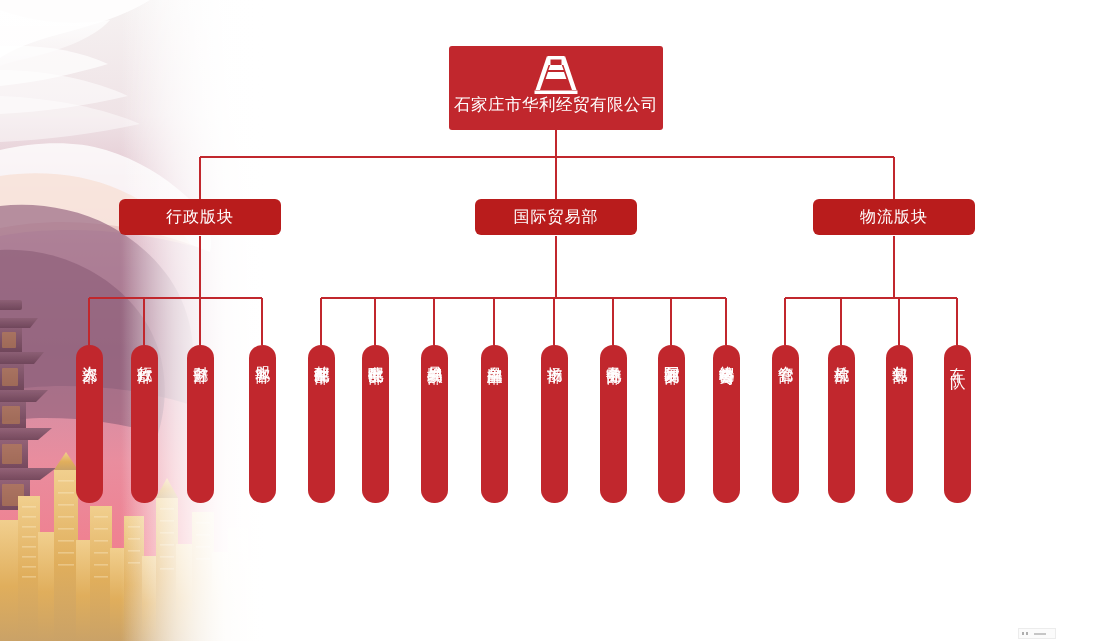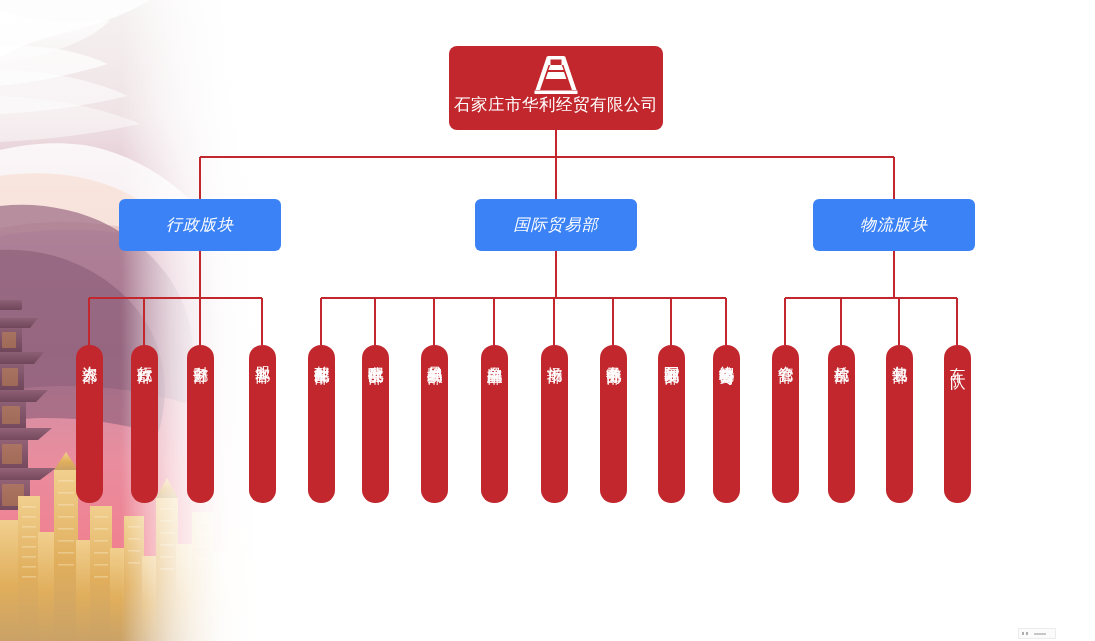--- a/index.html
+++ b/index.html
@@ -35,47 +35,46 @@
     color:#ffffff;
     box-sizing:border-box;
     display:flex;
     align-items:center;
     justify-content:center;
   }
 
   
   .node.root{
     left:449px;top:46px;width:214px;height:84px;
-    border-radius:8px;
+    border-radius:3px;
     flex-direction:column;
     justify-content:flex-start;
     background:#C1272D;
   }
   .root-logo{
     margin-top:8px;margin-bottom:2px;
     width:46px;height:40px;
     display:block;
   }
   .root-label{
     font-size:16.5px;
     letter-spacing:.5px;
     line-height:1;
     white-space:nowrap;
     font-weight:400;
   }
 
   
   .node.div{
-    height:52px;
+    height:36px;
     border-radius:6px;
     font-size:16px;
     letter-spacing:1px;
     white-space:nowrap;
-    background:#3b82f6;
-    font-style:italic;
+    background:#b91c1c;
   }
 
   
   .node.dept{
     top:345px;
     width:27px;
     height:158px;
     border-radius:13px;
     align-items:flex-start;
     justify-content:center;

